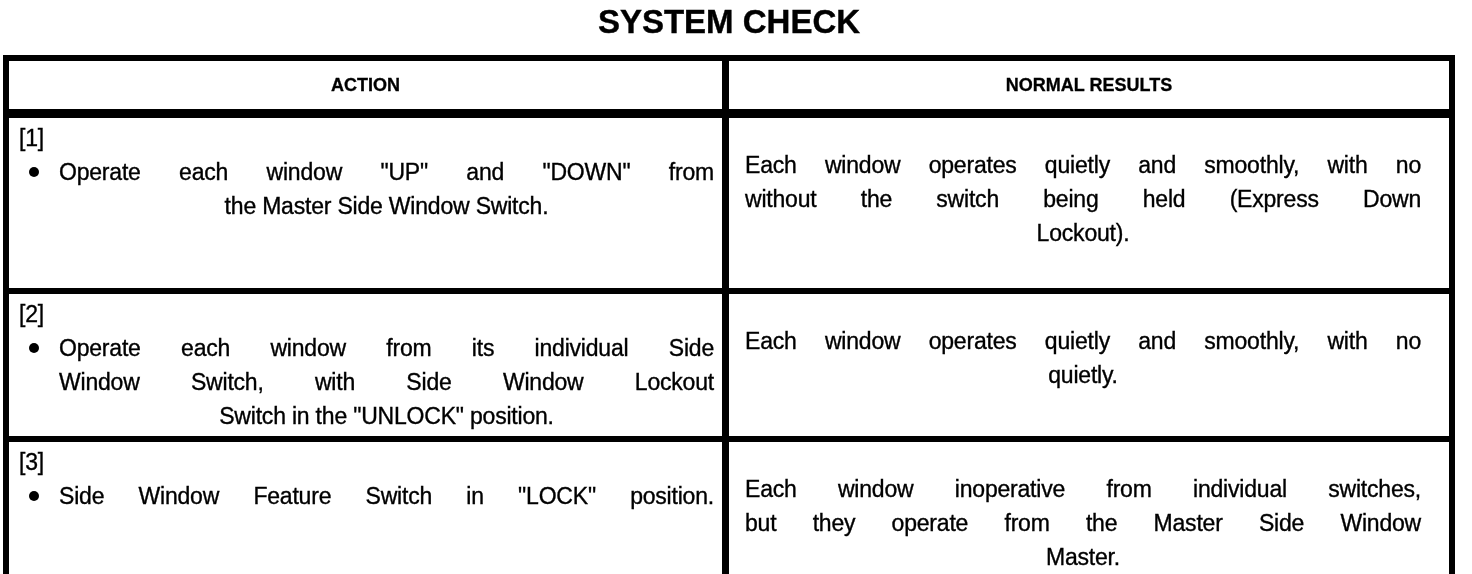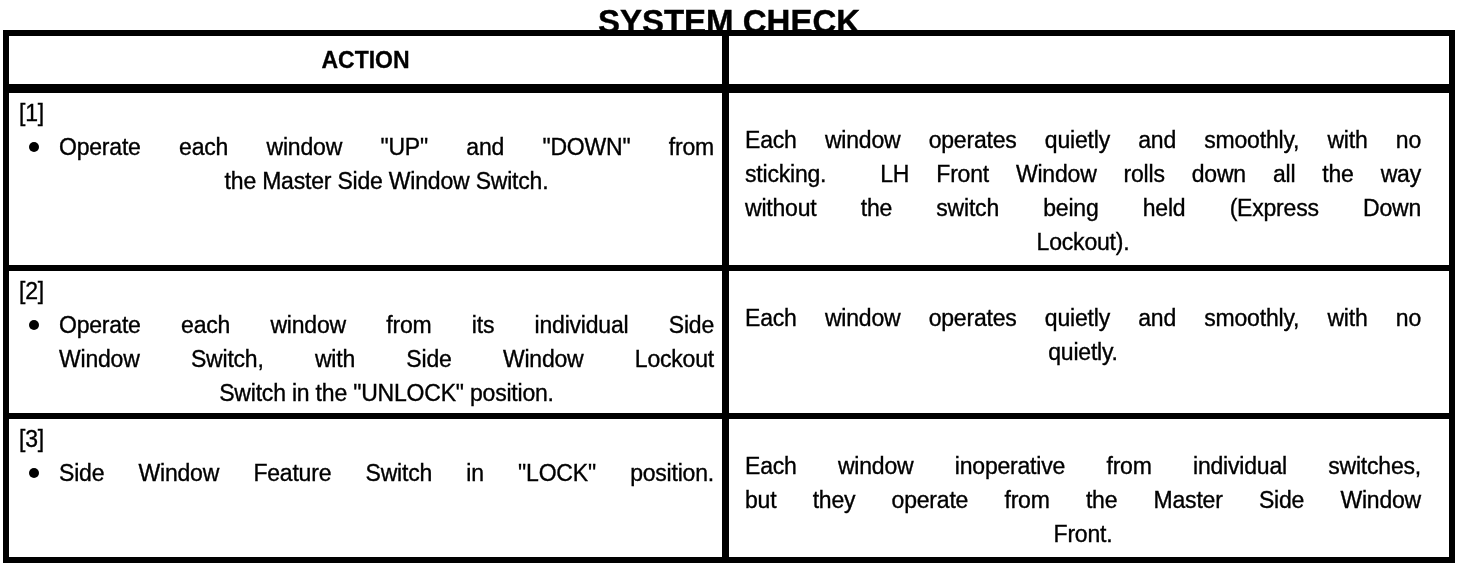--- a/index.html
+++ b/index.html
@@ -18,40 +18,40 @@
     position: absolute;
     left: 3px; top: 0;
     width: 1452px;
   }
   .title {
     text-align: center;
     font-size: 33px;
     font-weight: bold;
     letter-spacing: 0px;
     line-height: 44px;
-    height: 30px;
+    height: 55px;
     -webkit-text-stroke: 0.4px #000;
   }
   .tbl {
     border: 6px solid #000;
     background: #fff;
     box-sizing: border-box;
     width: 1452px;
   }
   .thead {
     display: flex;
     border-bottom: 9px solid #000;
   }
   .thead .hcell {
     box-sizing: border-box;
     min-height: 48px;
     display: flex;
     align-items: center;
     justify-content: center;
-    font-size: 23px;
+    font-size: 18px;
     font-weight: bold;
     -webkit-text-stroke: 0.3px #000;
   }
   .hcell.left { flex: 0 0 50%; border-right: 7px solid #000; }
   .hcell.right { flex: 1 1 auto; }
   .trow { display: flex; }
   .trow + .trow { border-top: 6px solid #000; }
   .cell {
     box-sizing: border-box;
     font-size: 23px;
@@ -92,36 +92,36 @@
 
 <div class="page">
   <div class="doc">
 
     <div class="title">SYSTEM CHECK</div>
 
     <div class="tbl">
 
       <div class="thead">
         <div class="hcell left">ACTION</div>
+        <div class="hcell right">NORMAL RESULTS</div>
       </div>
 
       <div class="trow row-1">
         <div class="cell action">
           <div class="step">[1]</div>
           <div class="bullet">
             <span class="dot"></span>
             <div class="btext">
               <div class="jline j">Operate each window "UP" and "DOWN" from</div>
               <div class="jline">the Master Side Window Switch.</div>
             </div>
           </div>
         </div>
         <div class="cell result">
           <div class="jline j">Each window operates quietly and smoothly, with no</div>
-          <div class="jline j">sticking.&nbsp; LH Front Window rolls down all the way</div>
           <div class="jline j">without the switch being held (Express Down</div>
           <div class="jline">Lockout).</div>
         </div>
       </div>
 
       <div class="trow row-2">
         <div class="cell action">
           <div class="step">[2]</div>
           <div class="bullet">
             <span class="dot"></span>
@@ -144,19 +144,19 @@
           <div class="bullet">
             <span class="dot"></span>
             <div class="btext">
               <div class="jline j">Side Window Feature Switch in "LOCK" position.</div>
             </div>
           </div>
         </div>
         <div class="cell result">
           <div class="jline j">Each window inoperative from individual switches,</div>
           <div class="jline j">but they operate from the Master Side Window</div>
-          <div class="jline">Front.</div>
+          <div class="jline">Master.</div>
         </div>
       </div>
 
     </div>
   </div>
 </div>
 
 </body></html>

